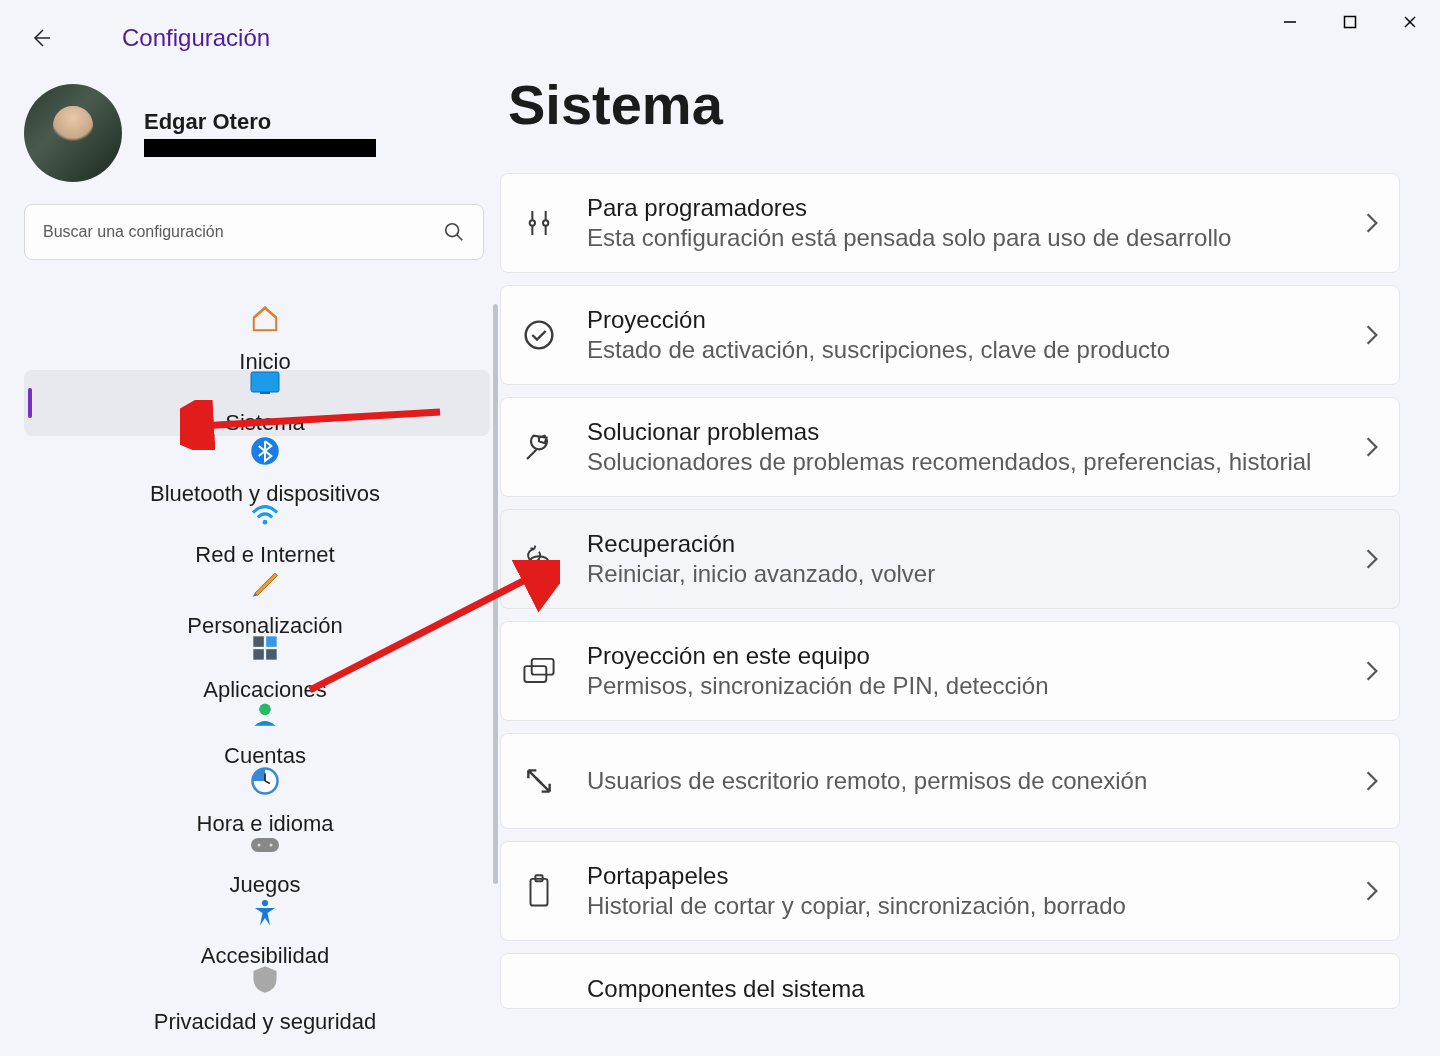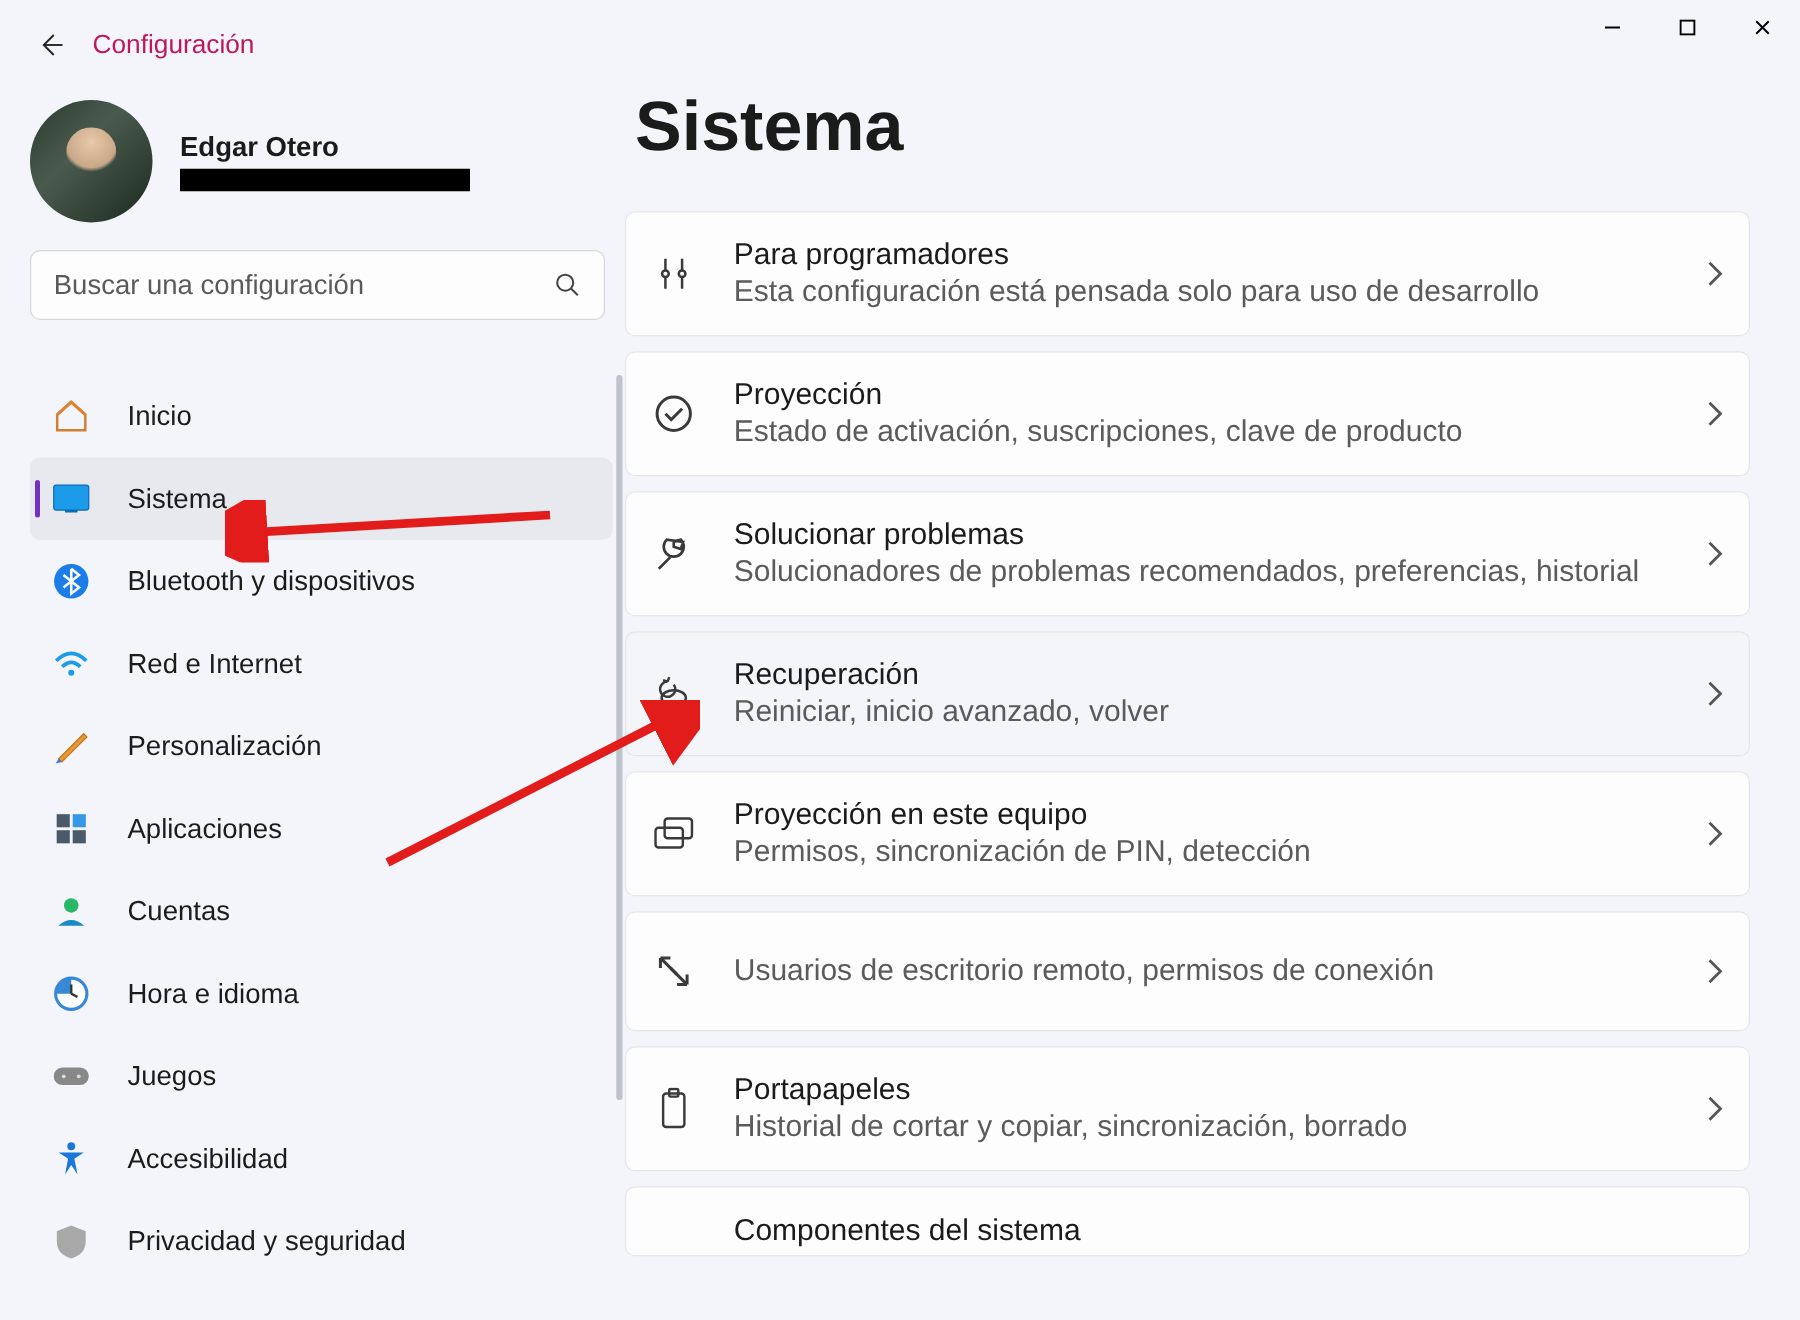--- a/index.html
+++ b/index.html
@@ -34,22 +34,23 @@
   display: flex;
   align-items: center;
   padding: 24px 0 0 28px;
   gap: 22px;
 }
 .back-btn {
   width: 24px; height: 24px;
   display: flex; align-items: center; justify-content: center;
 }
 .header-title {
-  font-size: 21px;
-  color: #be185d;
+  font-size: 24px;
+  color: #4c1d95;
+  margin-left: 48px;
 }
 
 
 .layout {
   display: flex;
   margin-top: 20px;
   height: calc(100% - 64px);
 }
 
 
@@ -102,43 +103,44 @@
   height: 56px;
   padding: 0 18px;
   margin-bottom: 44px;
   width: 460px;
 }
 .search-box input {
   flex: 1;
   border: none;
   outline: none;
   background: transparent;
-  font-size: 22px;
+  font-size: 16px;
   color: #c2410c;
 }
 .search-box input::placeholder { color: #5a5a5a; }
 .search-icon { color: #444; }
 
 
 .nav {
   display: flex;
   flex-direction: column;
   gap: 0;
   position: relative;
 }
 .nav-item {
   display: flex;
   align-items: center;
-  gap: 28px;
+  gap: 15px;
   height: 66px;
   padding-left: 16px;
   border-radius: 8px;
   font-size: 22px;
   color: #1c1c1c;
   position: relative;
+  flex-direction: column;
 }
 .nav-item.active {
   background: #e7e9ee;
 }
 .nav-item.active::before {
   content: "";
   position: absolute;
   left: 4px; top: 18px;
   width: 4px; height: 30px;
   background: #752fc3;

